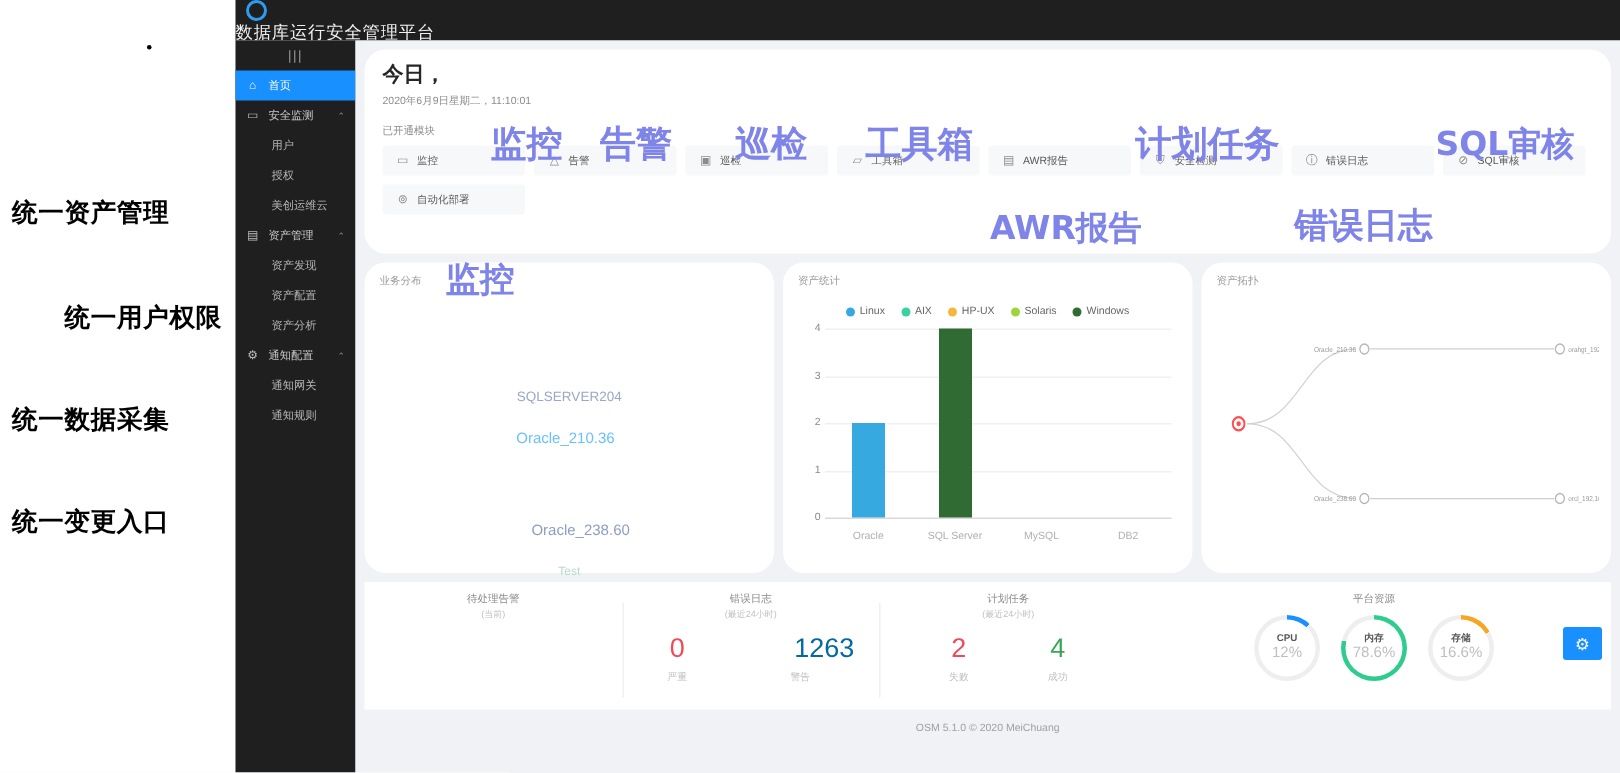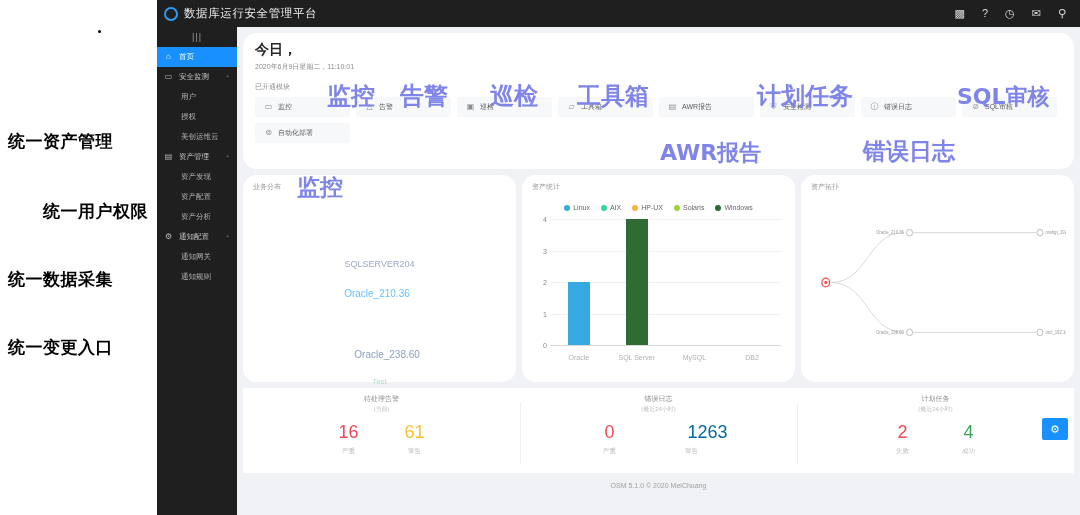--- a/index.html
+++ b/index.html
@@ -10,21 +10,21 @@
 
   
   .annot-left { position:absolute; left:8px; font-family:"Liberation Serif","DejaVu Serif",serif;
     font-weight:bold; font-size:17px; color:#000; letter-spacing:.5px; white-space:nowrap; }
   .dot-mark { position:absolute; left:98px; top:30px; width:3px; height:3px; background:#000; border-radius:50%; }
 
   
   #app { position:absolute; left:157px; top:0; width:923px; height:515px; background:#f0f2f5; }
 
   
-  .hdr { height:27px; background:#1f1f1f; display:flex; align-items:center; color:#e8e8e8; }
+  .hdr { height:27px; background:#1f1f1f; display:flex; align-items:flex-start; color:#e8e8e8;flex-direction:column; }
   .hdr-logo { width:27px; display:flex; align-items:center; justify-content:center; }
   .hdr-logo .ring { width:14px; height:14px; border-radius:50%; border:2.5px solid #2d9bf0; }
   .hdr-title { font-size:11.5px; color:#f0f0f0; letter-spacing:.6px; }
   .hdr-icons { margin-left:auto; display:flex; align-items:center; gap:17px; padding-right:14px; }
   .hdr-icons span { font-size:11px; color:#d9d9d9; line-height:1; }
 
   
   .body { display:flex; height:488px; }
 
   
@@ -337,30 +337,20 @@
                 </svg>
             </div>
           </div>
         </div>
 
         <div class="bot">
           <div id="bgroups" style="display:flex;flex:2.2">
               <div class="bgroup">
                 <div class="bg-title">待处理告警</div>
                 <div class="bg-sub">(当前)</div>
-                <div class="bg-nums">
-                  <div class="bnum">
-                    <div class="v" style="color: rgb(240, 74, 88);">16</div>
-                    <div class="k">严重</div>
-                  </div>
-                  <div class="bnum">
-                    <div class="v" style="color: rgb(250, 192, 50);">61</div>
-                    <div class="k">警告</div>
-                  </div>
-                </div>
               </div>
               <div class="bgroup sep">
                 <div class="bg-title">错误日志</div>
                 <div class="bg-sub">(最近24小时)</div>
                 <div class="bg-nums">
                   <div class="bnum">
                     <div class="v" style="color: rgb(240, 74, 88);">0</div>
                     <div class="k">严重</div>
                   </div>
                   <div class="bnum">
@@ -377,20 +367,43 @@
                     <div class="v" style="color: rgb(240, 74, 88);">2</div>
                     <div class="k">失败</div>
                   </div>
                   <div class="bnum">
                     <div class="v" style="color: rgb(58, 166, 85);">4</div>
                     <div class="k">成功</div>
                   </div>
                 </div>
               </div>
             </div>
+          <div style="flex:1.35;position:relative">
+            <div class="bg-title" style="text-align:center">平台资源</div>
+            <div class="gauges" id="gauges">
+                <div class="gauge" style="background: conic-gradient(rgb(24, 144, 255) 0deg, rgb(24, 144, 255) 43.2deg, rgb(238, 238, 238) 43.2deg, rgb(238, 238, 238) 360deg);">
+                  <div style="width: 38px; height: 38px; border-radius: 50%; background: rgb(255, 255, 255); display: flex; flex-direction: column; align-items: center; justify-content: center;">
+                    <div class="g-lbl">CPU</div>
+                    <div class="g-val">12%</div>
+                  </div>
+                </div>
+                <div class="gauge" style="background: conic-gradient(rgb(46, 204, 143) 0deg, rgb(46, 204, 143) 282.96deg, rgb(238, 238, 238) 282.96deg, rgb(238, 238, 238) 360deg);">
+                  <div style="width: 38px; height: 38px; border-radius: 50%; background: rgb(255, 255, 255); display: flex; flex-direction: column; align-items: center; justify-content: center;">
+                    <div class="g-lbl">内存</div>
+                    <div class="g-val">78.6%</div>
+                  </div>
+                </div>
+                <div class="gauge" style="background: conic-gradient(rgb(245, 166, 35) 0deg, rgb(245, 166, 35) 59.76deg, rgb(238, 238, 238) 59.76deg, rgb(238, 238, 238) 360deg);">
+                  <div style="width: 38px; height: 38px; border-radius: 50%; background: rgb(255, 255, 255); display: flex; flex-direction: column; align-items: center; justify-content: center;">
+                    <div class="g-lbl">存储</div>
+                    <div class="g-val">16.6%</div>
+                  </div>
+                </div>
+              </div>
+          </div>
           <div class="gear-btn">⚙</div>
         </div>
 
         <div class="footer">OSM 5.1.0 © 2020 MeiChuang</div>
       </div>
     </div>
   </div>
 
   <div id="overlays">
       <div class="ov" style="left: 327px; top: 84px; font-size: 24px;">监控</div>

